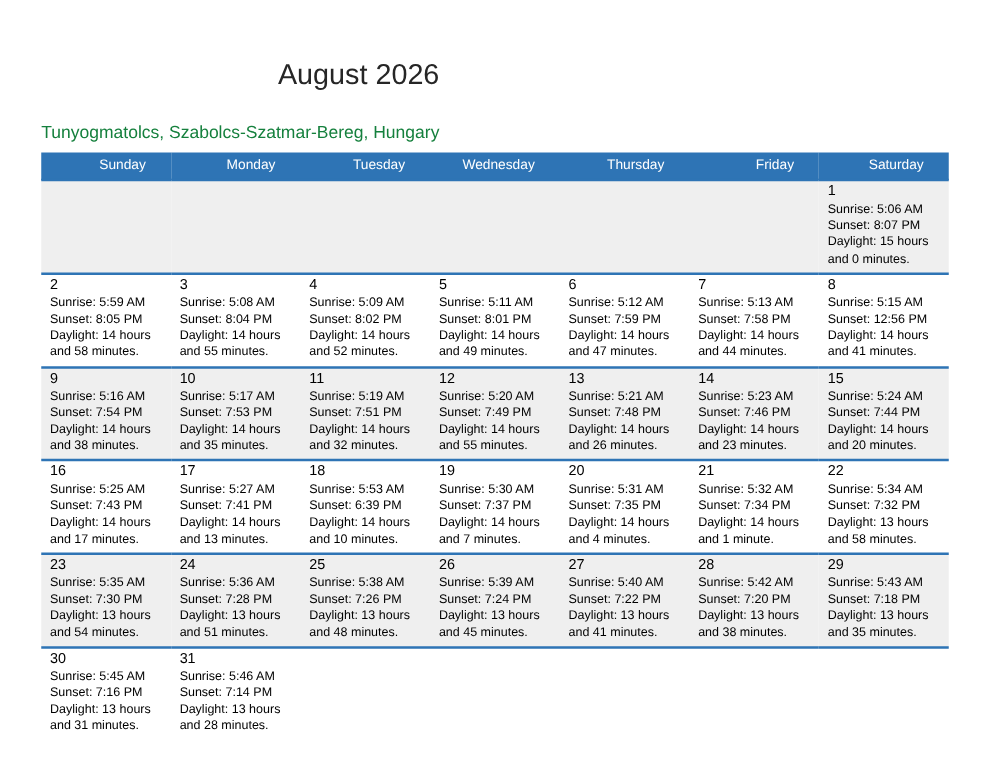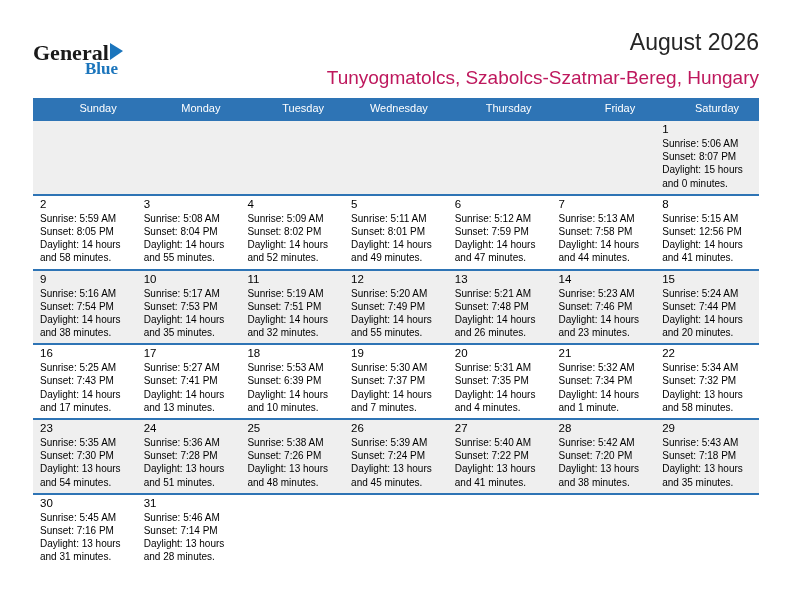--- a/index.html
+++ b/index.html
@@ -23,22 +23,22 @@
   .logo-tri { margin-left: 1px; display: block; }
   .logo-tri polygon { fill: var(--logo-blue, #1B75BC); }
   .logo-blue {
     font-family: "Liberation Serif", serif;
     font-weight: bold; font-size: 17px;
     color: var(--logo-blue, #1B75BC);
     margin-left: 52px; margin-top: -4px;
   }
 
   .titles { text-align: right; }
-  .title { font-size: 23px; color: #262626; margin-top: 1px; }
-  .subtitle { font-size: 19px; color: #be185d; margin-top: 11px; }
+  .title { font-size: 23px; color: #262626; margin-top: 18px; }
+  .subtitle { font-size: 14px; color: #15803d; margin-top: 24px; }
 
   table.calendar {
     width: 726px; border-collapse: collapse; table-layout: fixed;
     margin-top: 9px;
   }
   thead th {
     background: var(--accent, #2E74B5);
     color: #fff; font-weight: normal; font-size: 11px;
     text-align: right; padding: 4px 20px 5px;
   }
@@ -47,29 +47,20 @@
   tbody td { vertical-align: top; height: 69px; padding: 2px 7px 4px; }
   .day-num { font-size: 11.5px; margin-bottom: 2px; }
   .day-line { font-size: 10px; line-height: 1.32; }
 </style>
 </head>
 <body>
 
 <div class="page">
 
   <div class="header">
-    <div class="logo">
-      <div class="logo-row">
-        <span class="logo-general">General</span>
-        <svg class="logo-tri" width="13" height="22" viewBox="0 0 13 22" aria-hidden="true">
-          <polygon points="0,1 13,9 0,18"></polygon>
-        </svg>
-      </div>
-      <div class="logo-blue">Blue</div>
-    </div>
 
     <div class="titles">
       <div class="title">August 2026</div>
       <div class="subtitle">Tunyogmatolcs, Szabolcs-Szatmar-Bereg, Hungary</div>
     </div>
   </div>
 
   <table class="calendar">
     <thead>
       <tr id="day-header-row">

